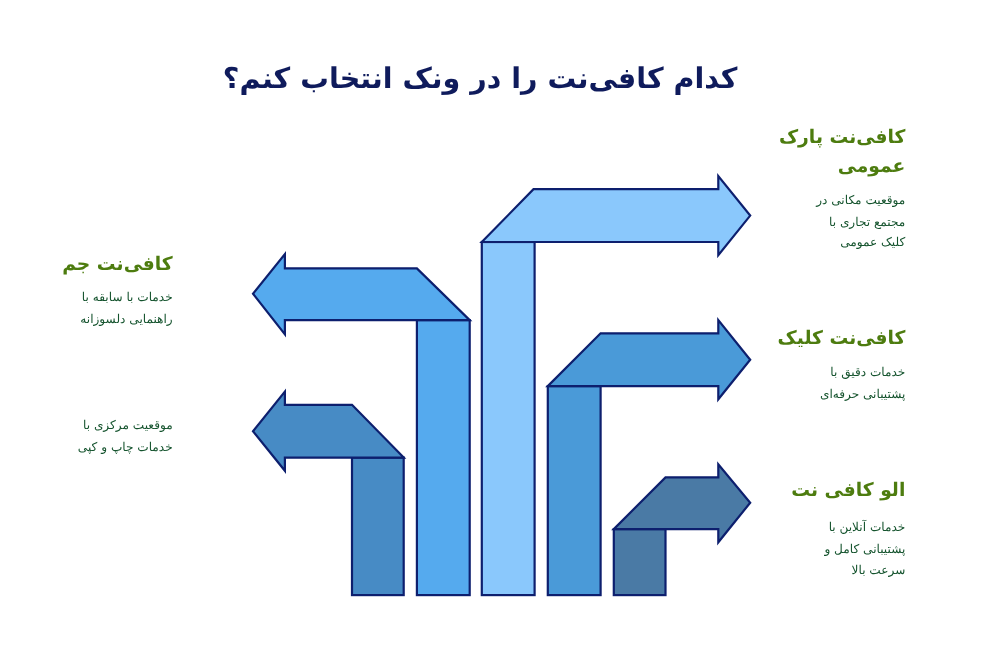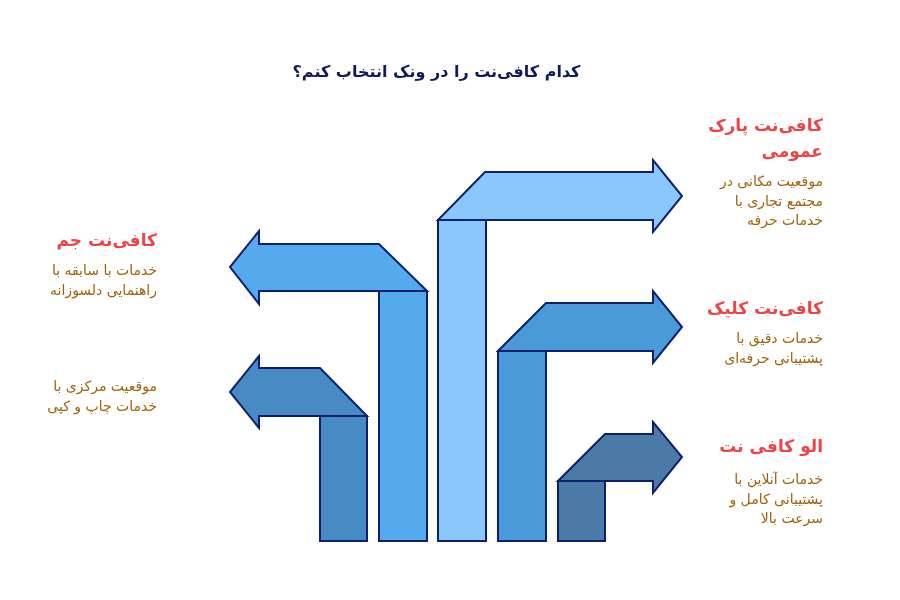--- a/index.html
+++ b/index.html
@@ -34,44 +34,44 @@
     stroke-width: 2;
     stroke-linejoin: miter;
   }
   .title {
     position: absolute;
     top: 55px;
     left: 0;
     width: 873px;
     text-align: center;
     direction: rtl;
-    font-size: 16px;
+    font-size: 26px;
     line-height: 34px;
     font-weight: bold;
     color: #0f1b5c;
   }
   .option {
     position: absolute;
     width: 160px;
     direction: rtl;
     text-align: right;
   }
   .option.right-side { right: 77px; }
   .option.left-side  { right: 743px; }
   .option-name {
     font-size: 17px;
     line-height: 26px;
     font-weight: bold;
-    color: #ef4444;
+    color: #4d7c0f;
   }
   .option-desc {
     margin-top: 8px;
-    font-size: 14px;
+    font-size: 11px;
     line-height: 19.5px;
-    color: #a16207;
+    color: #14532d;
   }
   .line { display: block; white-space: nowrap; }
 </style>
 </head>
 <body>
 
 <div class="canvas">
 
   <svg class="arrows-svg" viewBox="0 0 900 600">
 
@@ -104,21 +104,21 @@
   <div class="title">کدام کافی‌نت را در ونک انتخاب کنم؟</div>
 
   <div class="option right-side" style="top:112px;">
     <div class="option-name">
       <span class="line">کافی‌نت پارک</span>
       <span class="line">عمومی</span>
     </div>
     <div class="option-desc">
       <span class="line">موقعیت مکانی در</span>
       <span class="line">مجتمع تجاری با</span>
-      <span class="line">خدمات حرفه</span>
+      <span class="line">کلیک عمومی</span>
     </div>
   </div>
 
   <div class="option right-side" style="top:433px;">
     <div class="option-name">
       <span class="line">الو کافی نت</span>
     </div>
     <div class="option-desc" style="margin-top:11px;">
       <span class="line">خدمات آنلاین با</span>
       <span class="line">پشتیبانی کامل و</span>

